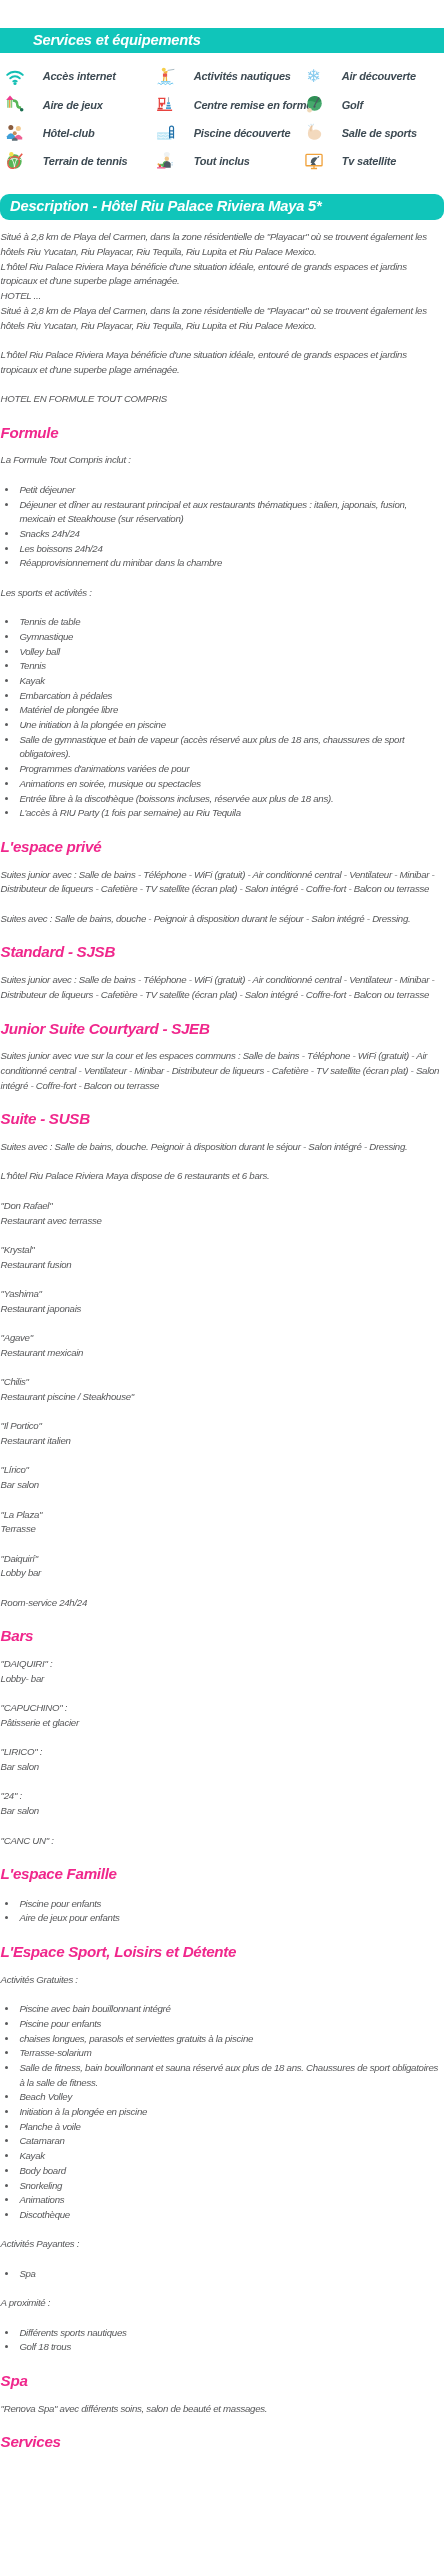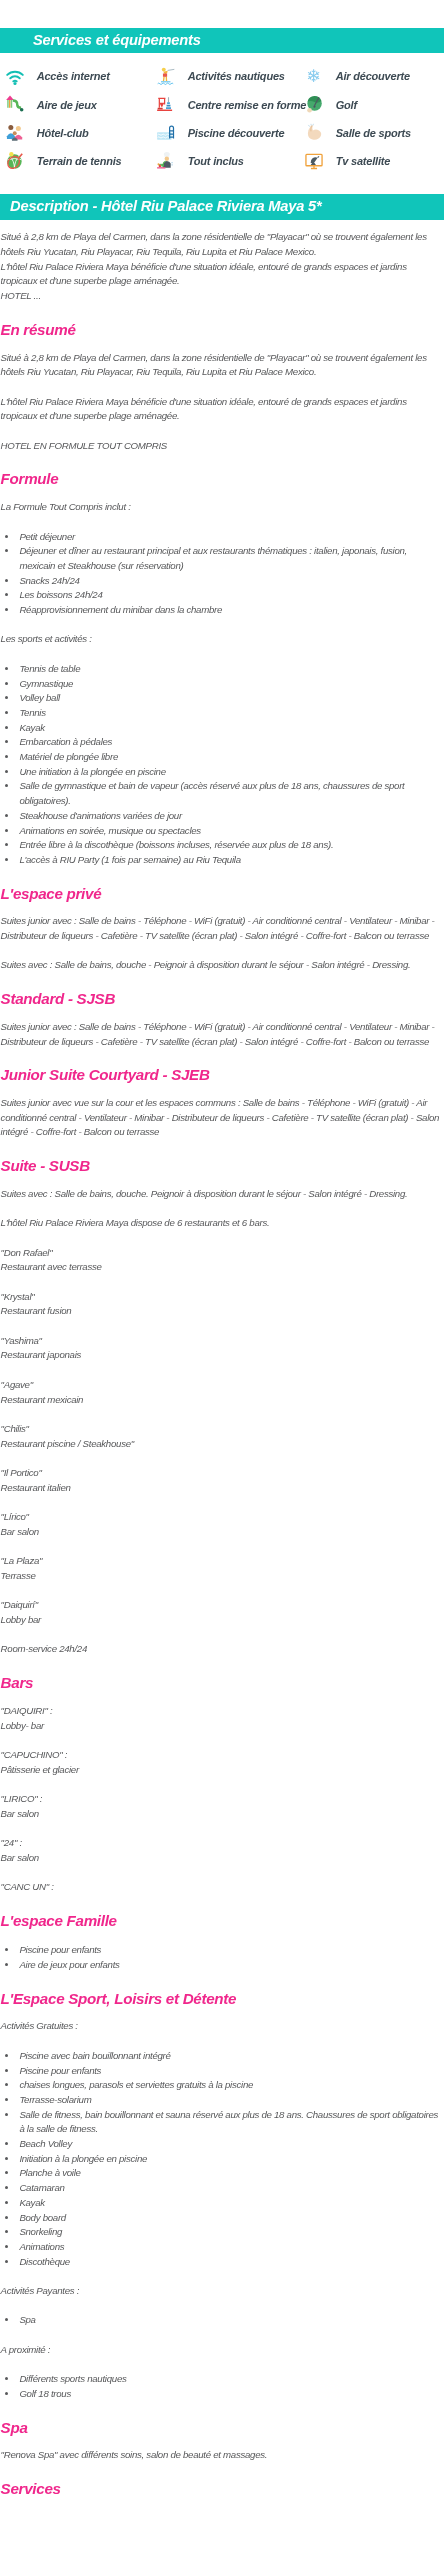--- a/index.html
+++ b/index.html
@@ -11,28 +11,28 @@
   }
   .banner{
     background:#10c5ba;
     color:#fff;
     font-weight:700;
     font-size:14.7px;
     letter-spacing:-0.2px;
     padding:4.1px 5.9px 5.3px 10px;
   }
   .banner-top{margin-top:28px;padding-left:33px;}
-  .banner-desc{margin-top:9.4px;}
+  .banner-desc{margin-top:9.4px;border-radius:9px;}
   .services-grid{
     display:grid;
     grid-template-columns:151px 148px 1fr;
     padding:13px 0 14px 4.7px;
     row-gap:8.2px;
   }
-  .svc{display:flex;align-items:center;gap:12px;min-height:20px;}
+  .svc{display:flex;align-items:center;gap:18px;min-height:20px;}
   .svc .icn{flex:0 0 20px;}
   .svc-label{
     font-weight:700;color:#3d4a53;font-size:11px;letter-spacing:-0.2px;
     white-space:nowrap;
   }
   .icon-emoji{
     flex:0 0 20px;width:20px;text-align:center;
     font-style:normal;font-size:17.6px;line-height:20px;color:#87cbee;
   }
   .content{
@@ -207,21 +207,20 @@
   <div class="banner banner-desc">
     <span>Description - Hôtel Riu Palace Riviera Maya 5*</span>
   </div>
 
   <div class="content">
 
     <p class="tight">Situé à 2,8 km de Playa del Carmen, dans la zone résidentielle de "Playacar" où se trouvent également les hôtels Riu Yucatan, Riu Playacar, Riu Tequila, Riu Lupita et Riu Palace Mexico.</p>
     <p class="tight">L'hôtel Riu Palace Riviera Maya bénéficie d'une situation idéale, entouré de grands espaces et jardins tropicaux et d'une superbe plage aménagée.</p>
     <p class="tight"> HOTEL ...</p>
 
-    <h2>En résumé</h2>
     <p>Situé à 2,8 km de Playa del Carmen, dans la zone résidentielle de "Playacar" où se trouvent également les hôtels Riu Yucatan, Riu Playacar, Riu Tequila, Riu Lupita et Riu Palace Mexico.</p>
     <p>L'hôtel Riu Palace Riviera Maya bénéficie d'une situation idéale, entouré de grands espaces et jardins tropicaux et d'une superbe plage aménagée.</p>
     <p> HOTEL EN FORMULE TOUT COMPRIS</p>
 
     <h2>Formule</h2>
     <p>La Formule Tout Compris inclut :</p>
     <ul>
       <li>Petit déjeuner</li>
       <li>Déjeuner et dîner au restaurant principal et aux restaurants thématiques : italien, japonais, fusion, mexicain et Steakhouse (sur réservation)</li>
       <li>Snacks 24h/24</li>
@@ -232,21 +231,21 @@
     <ul>
       <li>Tennis de table</li>
       <li>Gymnastique</li>
       <li>Volley ball</li>
       <li>Tennis</li>
       <li>Kayak</li>
       <li>Embarcation à pédales</li>
       <li>Matériel de plongée libre</li>
       <li>Une initiation à la plongée en piscine</li>
       <li>Salle de gymnastique et bain de vapeur (accès réservé aux plus de 18 ans, chaussures de sport obligatoires).</li>
-      <li>Steakhouse d'animations variées de jour</li>
+      <li>Programmes d'animations variées de pour</li>
       <li>Animations en soirée, musique ou spectacles</li>
       <li>Entrée libre à la discothèque (boissons incluses, réservée aux plus de 18 ans).</li>
       <li>L'accès à RIU Party (1 fois par semaine) au Riu Tequila</li>
     </ul>
 
     <h2>L'espace privé</h2>
     <p>Suites junior avec : Salle de bains - Téléphone - WiFi (gratuit) - Air conditionné central - Ventilateur - Minibar - Distributeur de liqueurs - Cafetière - TV satellite (écran plat) - Salon intégré - Coffre-fort - Balcon ou terrasse</p>
     <p>Suites avec : Salle de bains, douche - Peignoir à disposition durant le séjour - Salon intégré - Dressing.</p>
 
     <h2>Standard - SJSB</h2>

